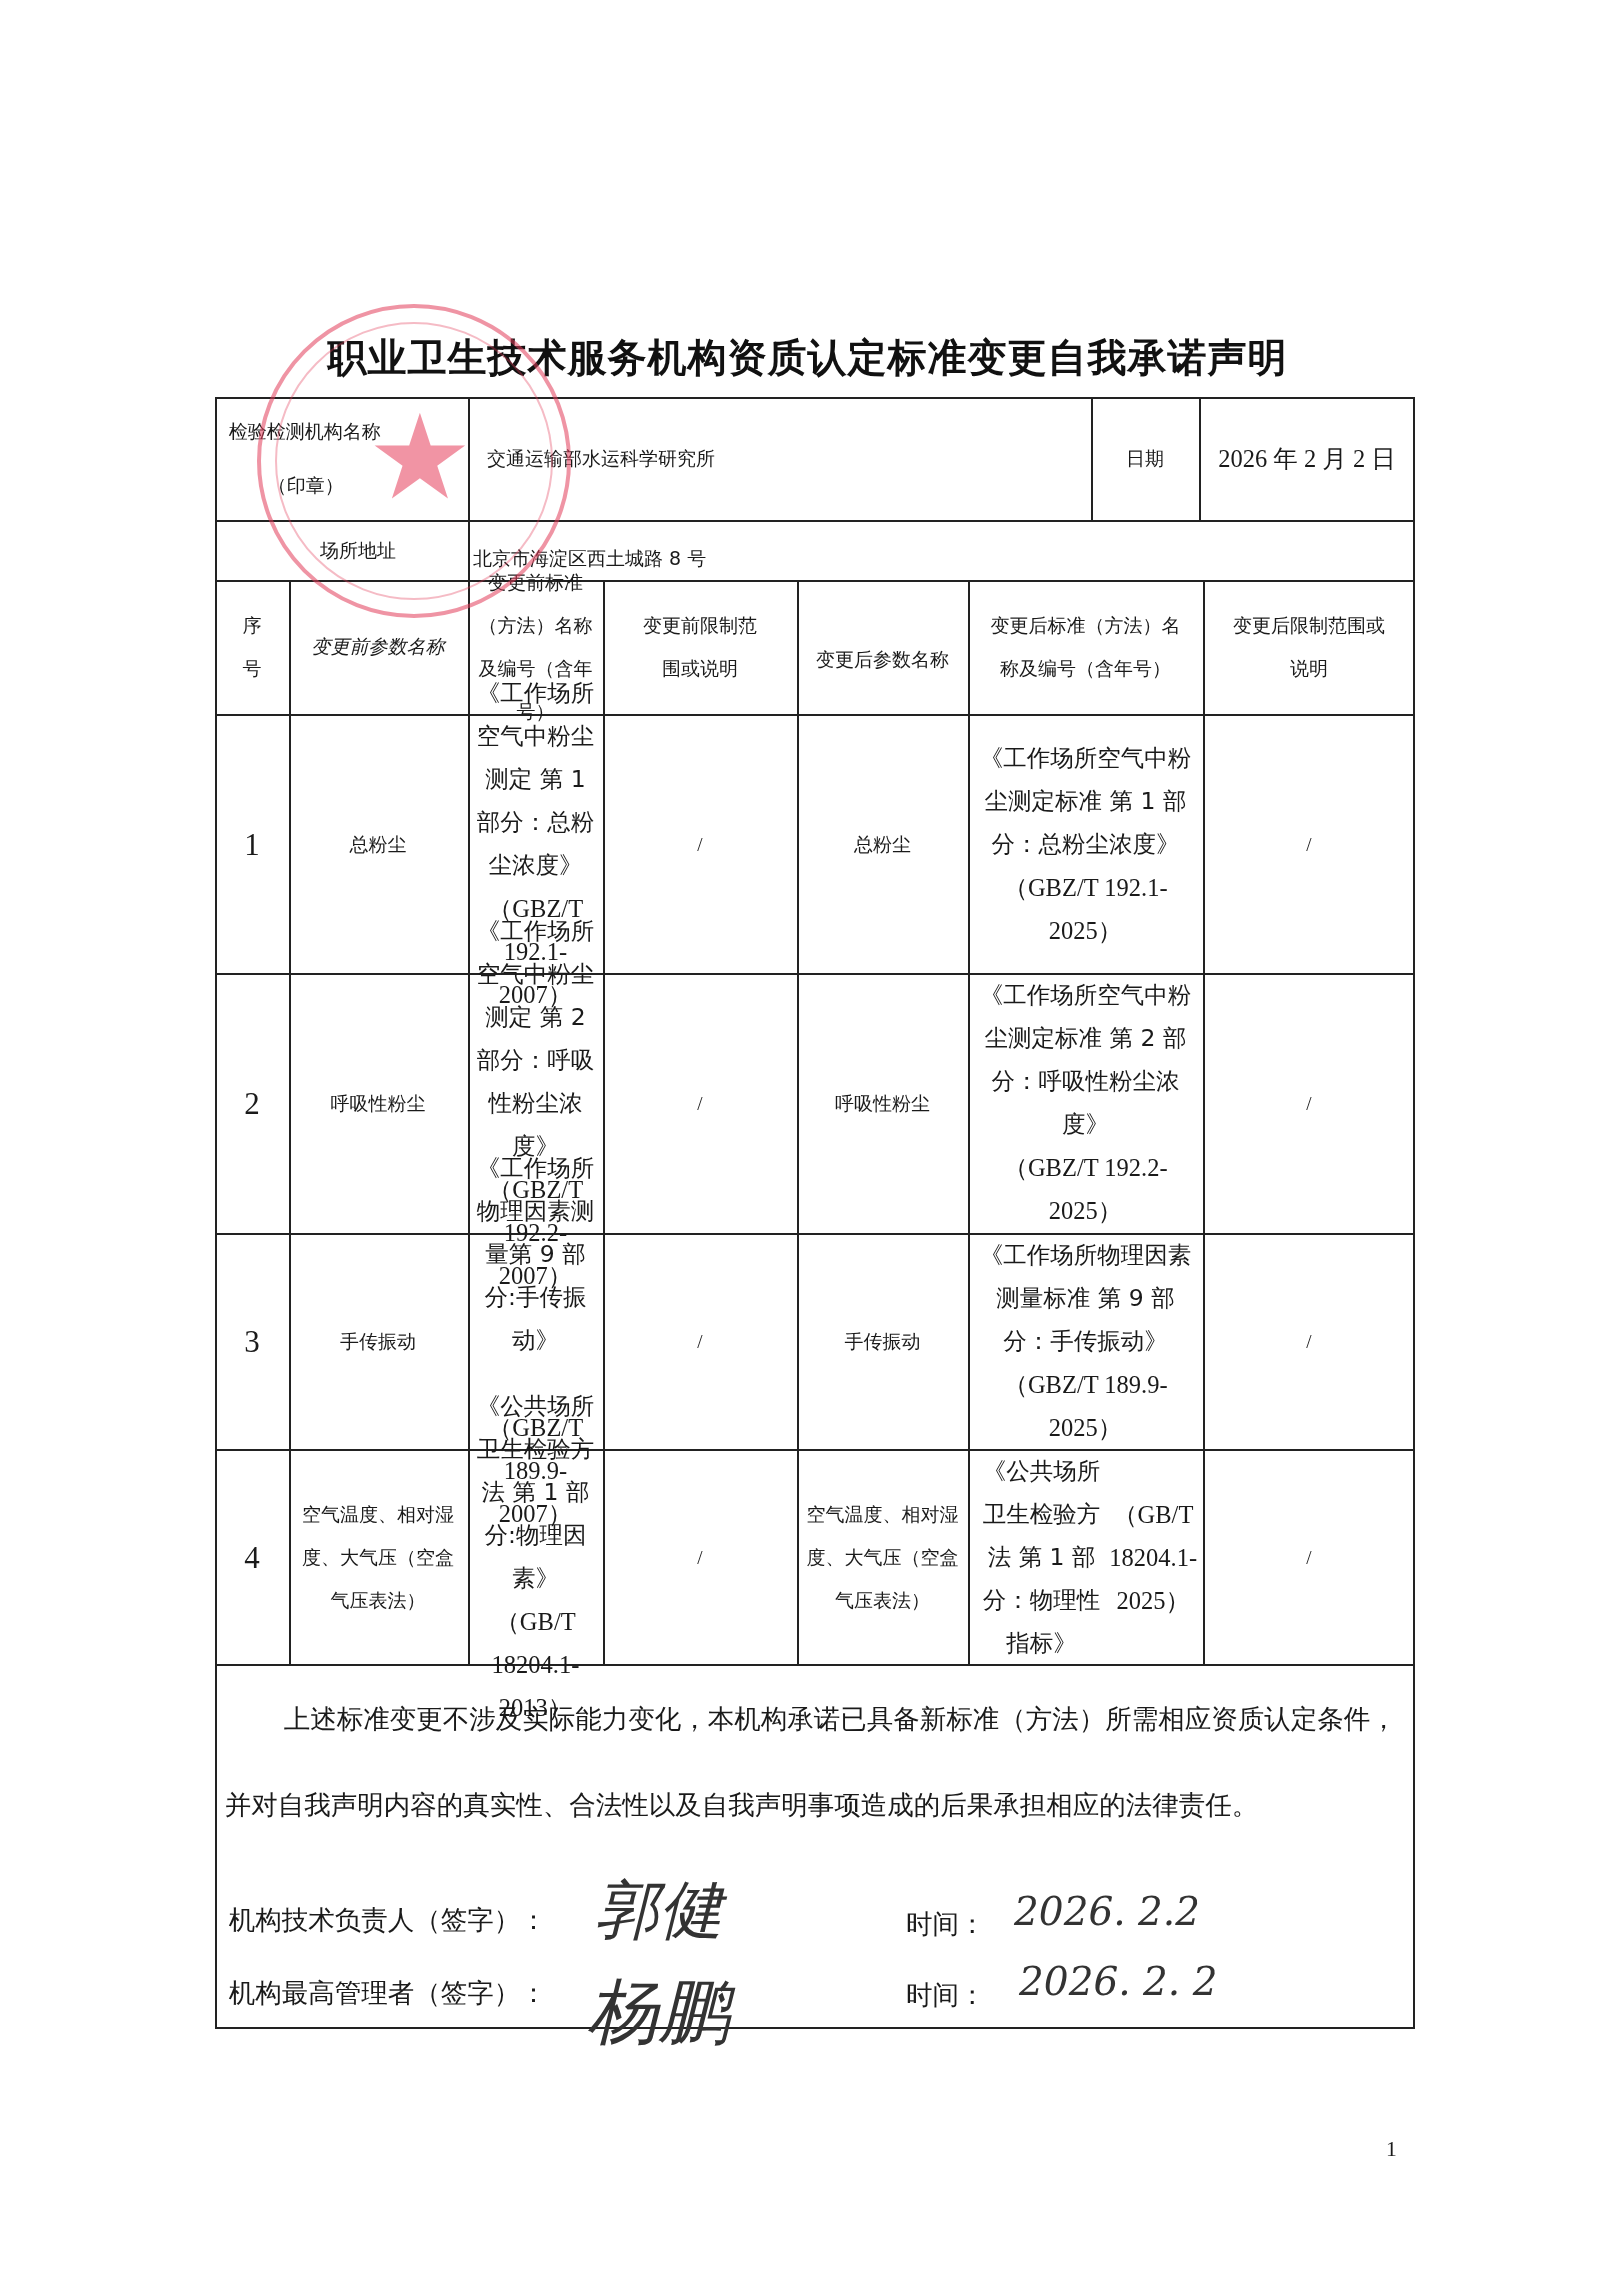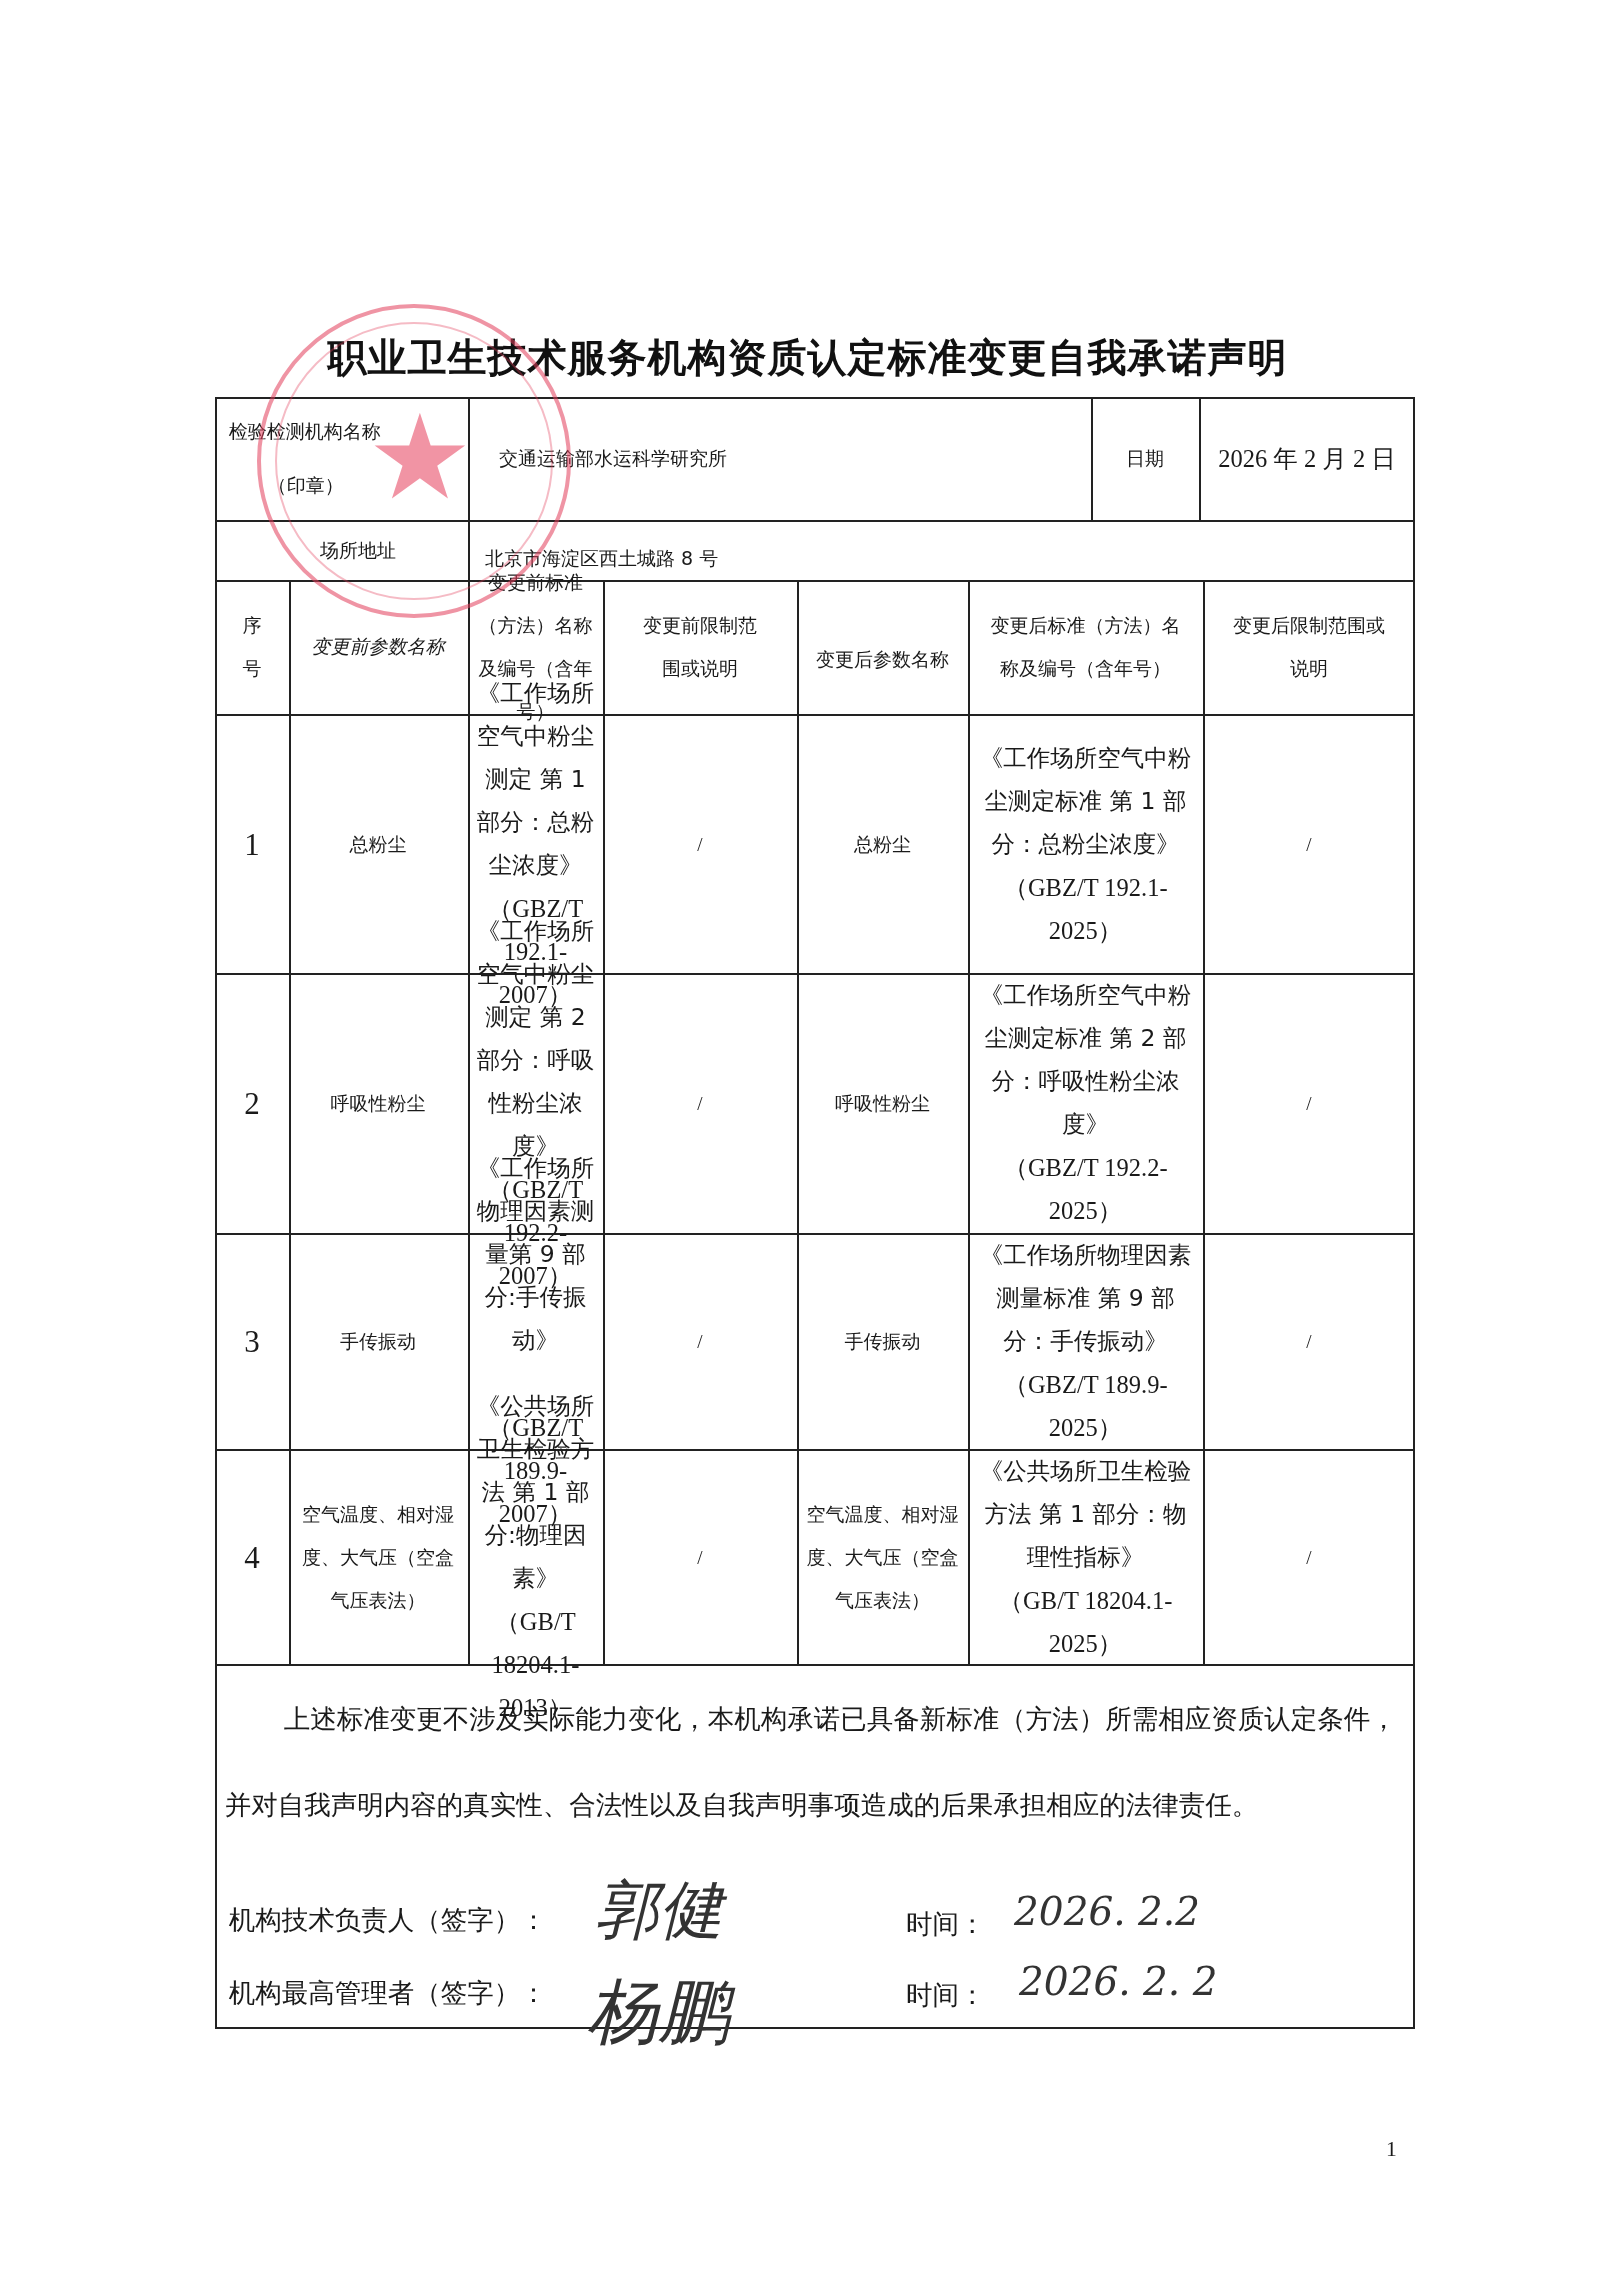--- a/index.html
+++ b/index.html
@@ -12,21 +12,21 @@
     font-size: 39px; font-weight: bold; letter-spacing: 1px; color: #111;
   }
   .sheet { position: absolute; left: 215px; top: 397px; width: 1200px; height: 1632px; }
   .line-h, .line-v { position: absolute; background: #222; }
   .line-h { height: 2px; }
   .line-v { width: 2px; }
   .cell {
     position: absolute; display: flex; align-items: center; justify-content: center;
     text-align: center; font-size: 19px; line-height: 43px; box-sizing: border-box; padding: 0 5.9px;
   }
-  .cell.left { justify-content: flex-start; text-align: left; padding-left: 31px; }
+  .cell.left { justify-content: flex-start; text-align: left; padding-left: 19px; }
   .serif { font-family: "Liberation Serif", "DejaVu Serif", serif; }
   .num { font-family: "Liberation Serif", "DejaVu Serif", serif; font-size: 31px; }
   .std { font-size: 23.5px; line-height: 43px; }
   .std .code { font-family: "Liberation Serif", "DejaVu Serif", serif; font-size: 24.5px; }
   .decl {
     position: absolute; left: 0; width: 1200px; top: 1279px; font-size: 26.5px; line-height: 86px;
     box-sizing: border-box; padding: 0 11.8px 0 9.8px; text-indent: 59px;
   }
   .sign-row { position: absolute; font-size: 26.5px; }
   .sig { position: absolute; font-family: "DejaVu Serif", serif; font-style: italic; color: #333; }
@@ -140,21 +140,21 @@
   <div class="cell serif" style="left:988px;top:836px;width:212px;height:216px;">/</div>
 
   <div class="cell num" style="left:0;top:1052px;width:74px;height:216px;">4</div>
   <div class="cell" style="left:74px;top:1052px;width:178px;height:216px;">空气温度、相对湿度、大气压（空盒气压表法）</div>
   <div class="cell std" style="left:253px;top:1052px;width:135px;height:216px;flex-direction:column;">
     <span>《公共场所卫生检验方法 第 1 部分:物理因素》</span>
     <span class="code">（GB/T 18204.1-2013）</span>
   </div>
   <div class="cell serif" style="left:388px;top:1052px;width:194px;height:216px;">/</div>
   <div class="cell" style="left:582px;top:1052px;width:171px;height:216px;">空气温度、相对湿度、大气压（空盒气压表法）</div>
-  <div class="cell std" style="left:753px;top:1052px;width:235px;height:216px;flex-direction:column;">
+  <div class="cell std" style="left:753px;top:1052px;width:235px;height:216px;">
     <span>《公共场所卫生检验方法 第 1 部分：物理性指标》</span>
     <span class="code">（GB/T 18204.1-2025）</span>
   </div>
   <div class="cell serif" style="left:988px;top:1052px;width:212px;height:216px;">/</div>
 
   <div class="decl">上述标准变更不涉及实际能力变化，本机构承诺已具备新标准（方法）所需相应资质认定条件，并对自我声明内容的真实性、合法性以及自我声明事项造成的后果承担相应的法律责任。</div>
 
   <div class="sign-row" style="left:13.7px;top:1505px;">机构技术负责人（签字）：</div>
   <div class="sig" style="left:380px;top:1470px;font-size:64px;">郭健</div>
   <div class="sign-row" style="left:691px;top:1509px;">时间：</div>

